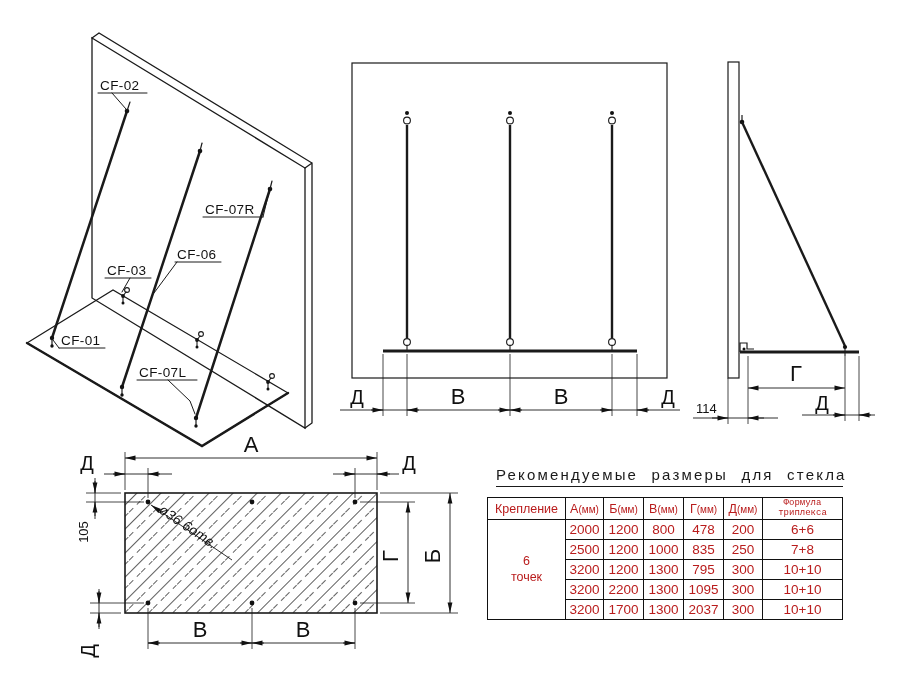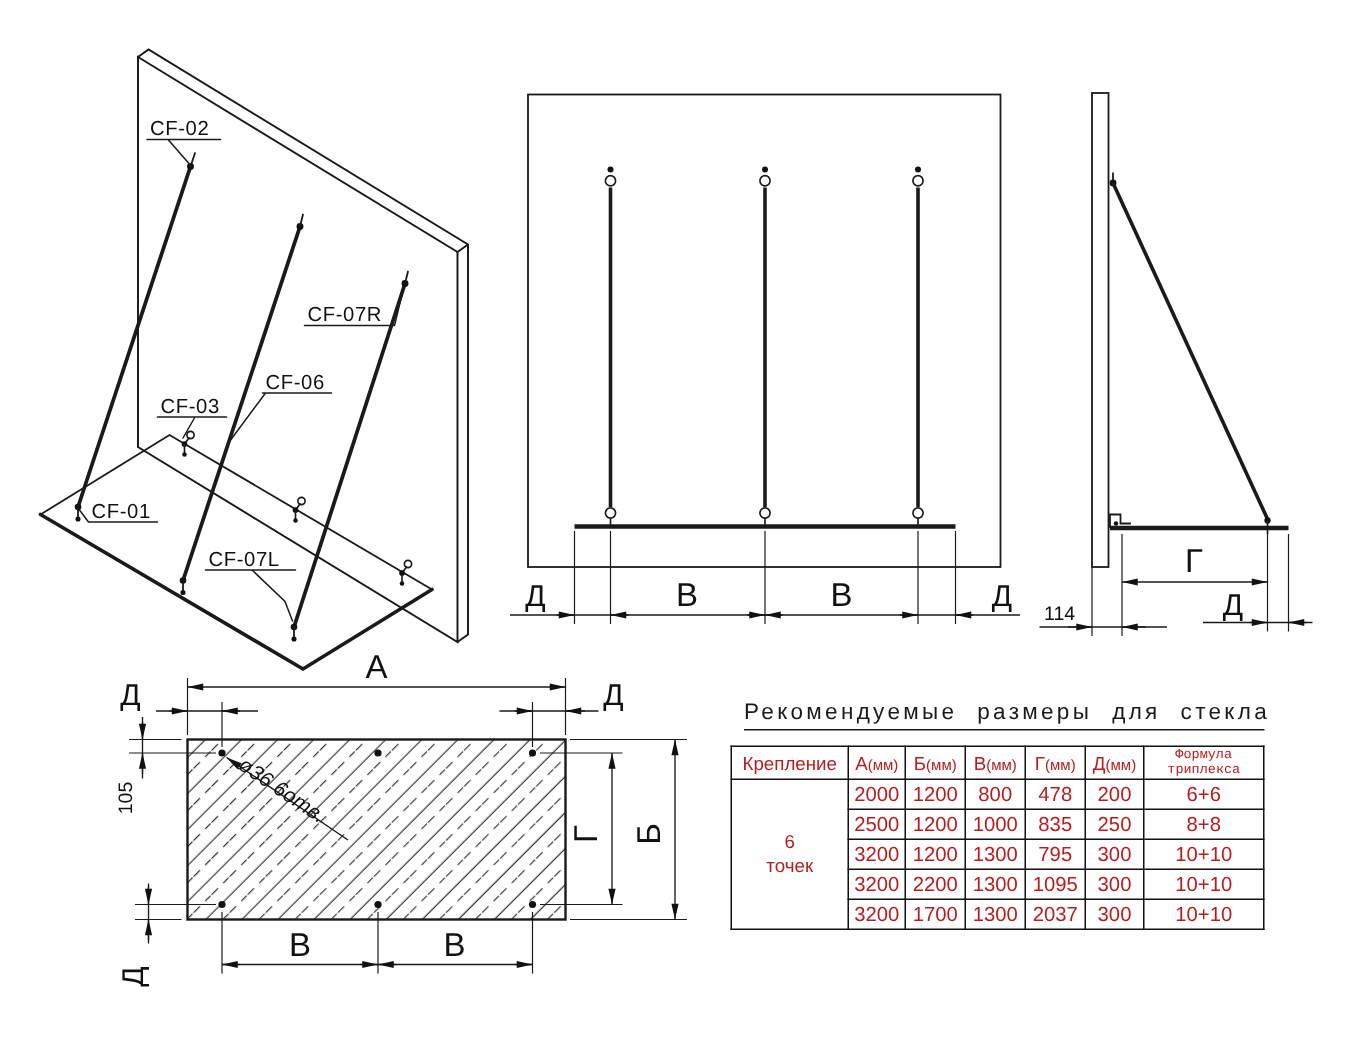--- a/index.html
+++ b/index.html
@@ -287,21 +287,21 @@
       <td>478</td>
       <td>200</td>
       <td>6+6</td>
     </tr>
     <tr>
       <td>2500</td>
       <td>1200</td>
       <td>1000</td>
       <td>835</td>
       <td>250</td>
-      <td>8+8</td>
+      <td>7+8</td>
     </tr>
     <tr>
       <td>3200</td>
       <td>1200</td>
       <td>1300</td>
       <td>795</td>
       <td>300</td>
       <td>10+10</td>
     </tr>
     <tr>

